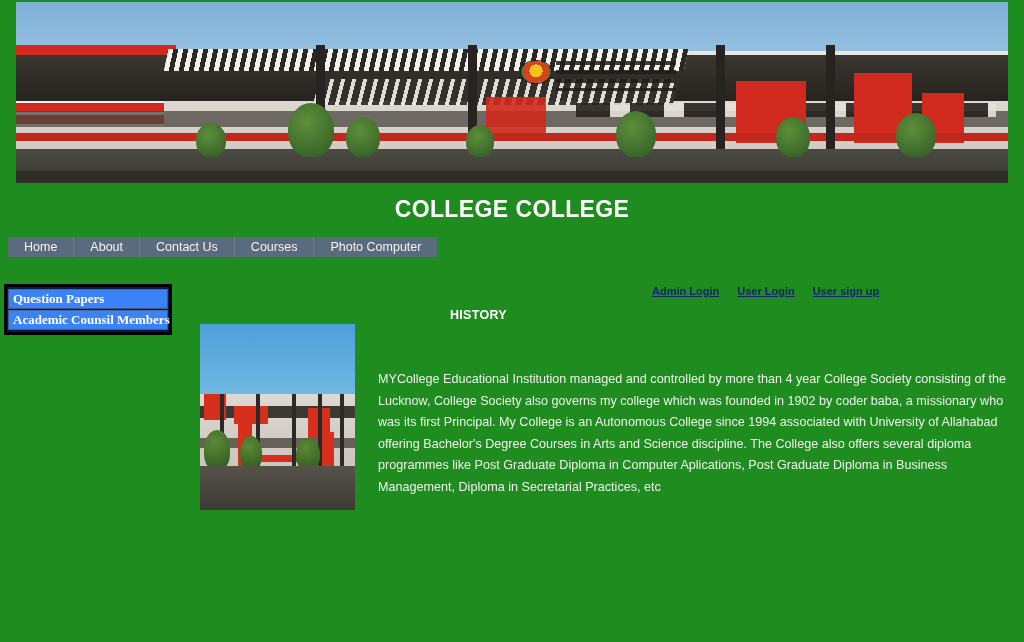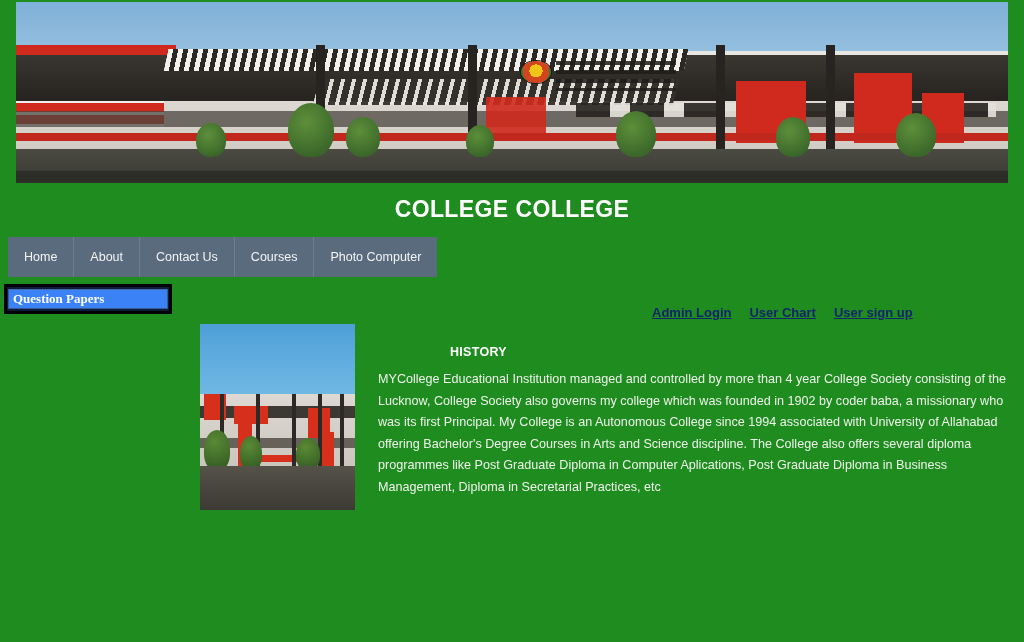--- a/index.html
+++ b/index.html
@@ -91,21 +91,21 @@
 
   
   #site-title{
     position:absolute;top:196px;left:0;width:1024px;
     text-align:center;color:#ffffff;
     font-size:23px;font-weight:bold;letter-spacing:.4px;
   }
 
   
   #nav{
-    position:absolute;left:8px;top:237px;height:40px;
+    position:absolute;left:8px;top:237px;height:20px;
     display:flex;align-items:stretch;
     background:#5a6b7d;
   }
   #nav .nav-item{
     display:flex;align-items:center;justify-content:center;
     color:#f2f4f6;font-size:12.5px;
     padding:0 16px;
     border-right:1px solid #6d7d8d;
     white-space:nowrap;cursor:pointer;
   }
@@ -135,24 +135,23 @@
   }
   #sidebar .side-item:last-child{margin-bottom:0;}
 
   
   #auth-links{
     position:absolute;top:285px;left:652px;
     display:flex;gap:18px;align-items:center;
   }
   #auth-links a{
     color:#14246b;
-    font-size:13px;font-weight:bold;
+    font-size:11px;font-weight:bold;
     text-decoration:underline;
     cursor:pointer;
-    margin-top:20px;
   }
 
   
   #thumb{
     position:absolute;left:200px;top:324px;width:155px;height:186px;
     overflow:hidden;background:#7fb0d8;
   }
   #thumb .sky2{position:absolute;left:0;top:0;width:100%;height:100%;
     background:linear-gradient(to bottom,#4e9fd8 0%,#77bde6 45%,#a8d4ef 70%);}
   #thumb .grd{position:absolute;left:0;bottom:0;width:100%;height:44px;
@@ -166,21 +165,21 @@
   #thumb .r2{left:34px;bottom:86px;width:34px;height:18px;}
   #thumb .r3{left:108px;bottom:72px;width:22px;height:30px;}
   #thumb .r4{left:38px;bottom:44px;width:14px;height:42px;}
   #thumb .r5{left:122px;bottom:44px;width:12px;height:34px;}
   #thumb .r6{left:60px;bottom:48px;width:46px;height:7px;}
   #thumb .p{position:absolute;background:#2c2a26;width:4px;bottom:40px;height:76px;}
   #thumb .g{position:absolute;bottom:40px;border-radius:50% 50% 40% 40%;
     background:radial-gradient(circle at 40% 30%,#5a8a36,#2d5520);}
 
   #history-title{
-    position:absolute;left:450px;top:345px;
+    position:absolute;left:450px;top:308px;
     color:#ffffff;font-size:12.5px;font-weight:bold;letter-spacing:.3px;
   }
   #history-body{
     position:absolute;left:378px;top:369px;width:636px;
     color:#eef3ea;font-size:12.6px;line-height:21.5px;
     text-align:left;
   }
 </style>
 </head>
 <body>
@@ -224,25 +223,26 @@
 <div id="nav">
   <div class="nav-item">Home</div>
   <div class="nav-item">About</div>
   <div class="nav-item">Contact Us</div>
   <div class="nav-item">Courses</div>
   <div class="nav-item">Photo Computer</div>
 </div>
 
 <div id="sidebar">
   <div class="side-item">Question Papers</div>
+  <div class="side-item">Academic Counsil Members</div>
 </div>
 
 <div id="auth-links">
   <a>Admin Login</a>
-  <a>User Chart</a>
+  <a>User Login</a>
   <a>User sign up</a>
 </div>
 
 <div id="thumb">
   <div class="sky2"></div>
   <div class="b1"></div>
   <div class="d1"></div>
   <div class="d2"></div>
   <div class="r r1"></div>
   <div class="r r2"></div>

